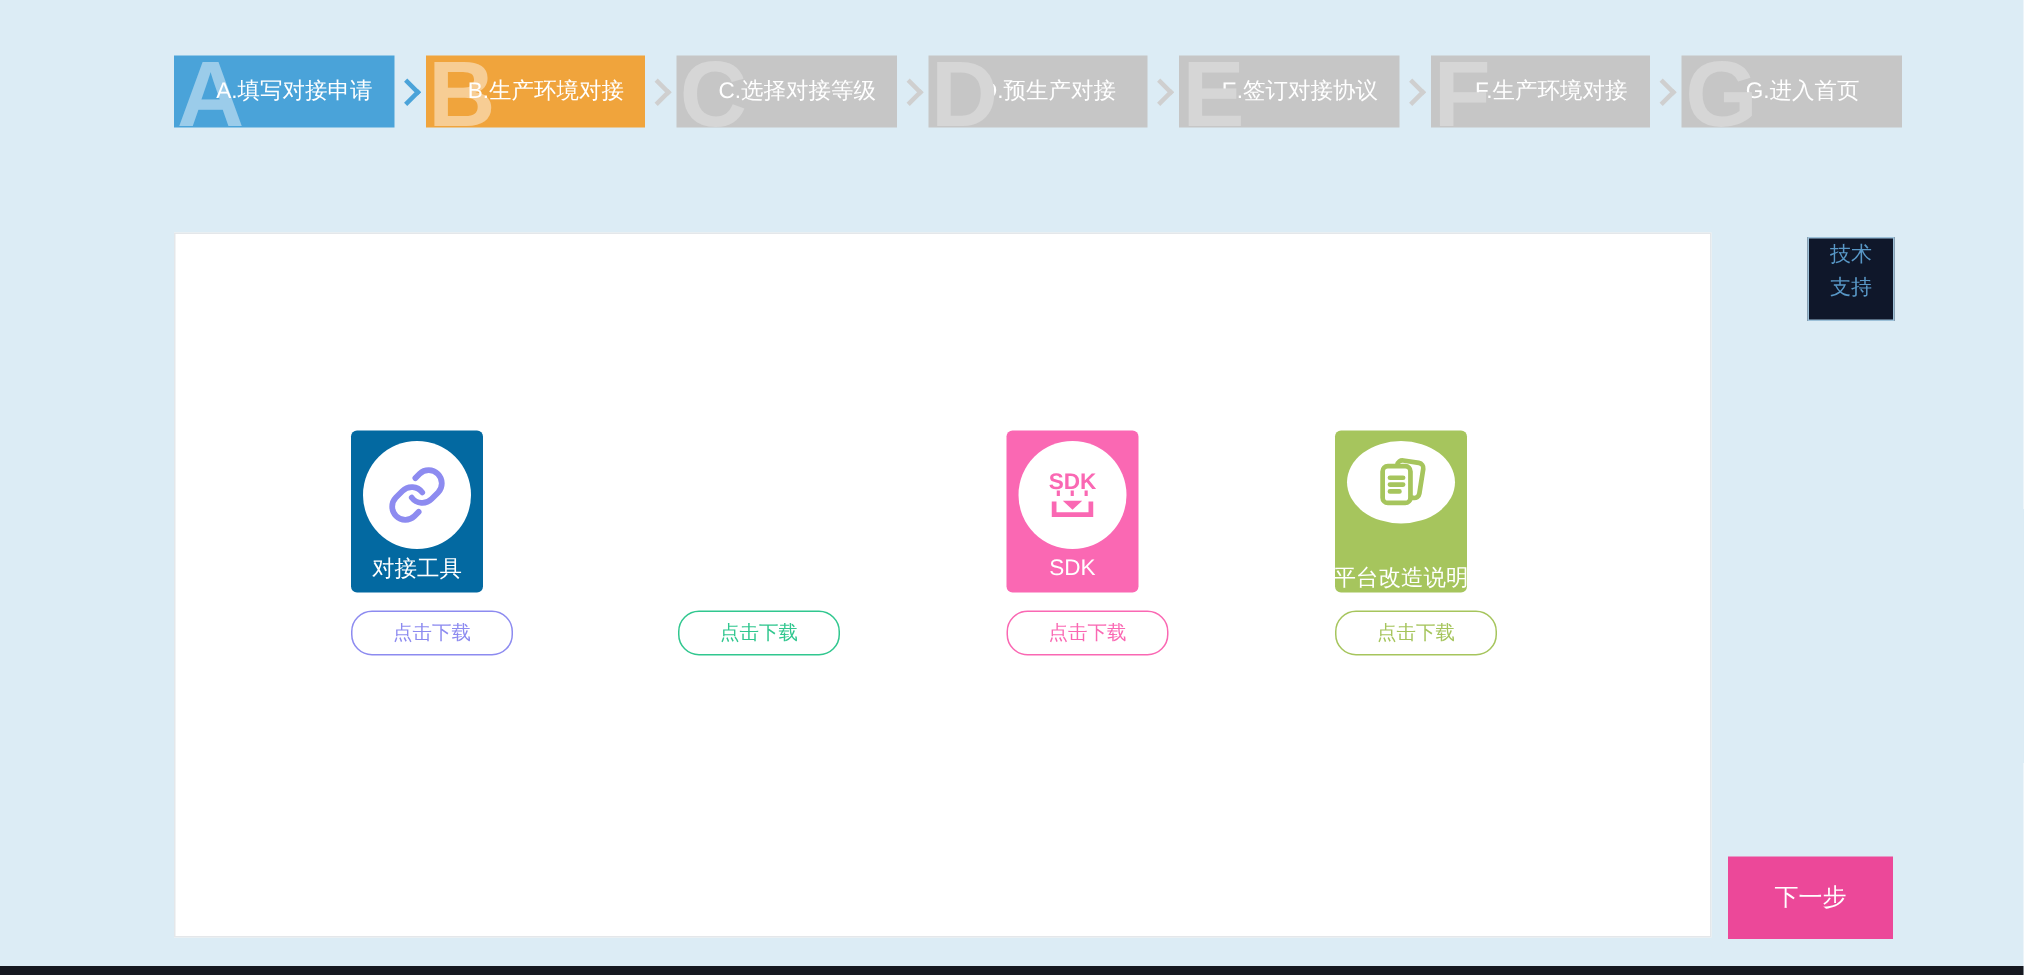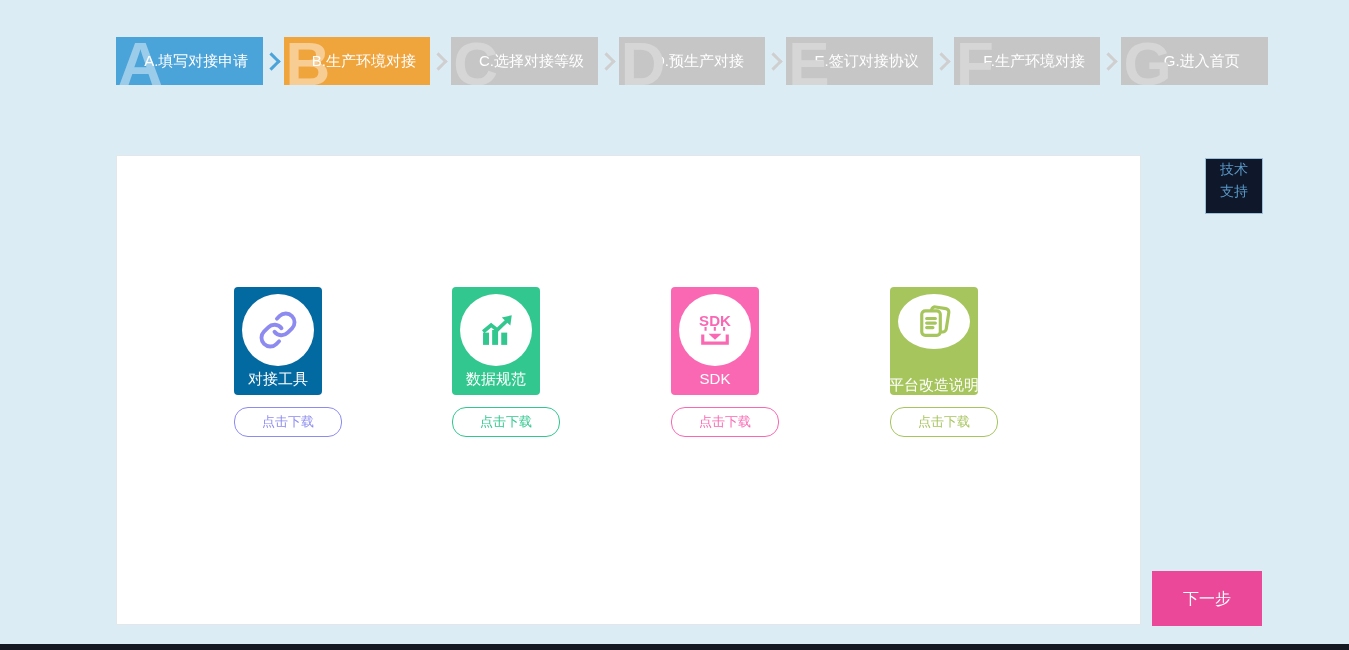--- a/index.html
+++ b/index.html
@@ -136,31 +136,20 @@
     <div class="icon-circle">
       <svg viewBox="0 0 24 24" fill="none" stroke="#8d8bf0" stroke-width="2.2" stroke-linecap="round" stroke-linejoin="round">
         <path d="M10 13a5 5 0 0 0 7.54.54l2.5-2.5a5 5 0 0 0-7.07-7.07l-1.6 1.6"></path>
         <path d="M14 11a5 5 0 0 0-7.54-.54l-2.5 2.5a5 5 0 0 0 7.07 7.07l1.6-1.6"></path>
       </svg>
     </div>
     <div class="card-label">对接工具</div>
   </div>
   <button class="dl-btn" style="left: 117px; color: rgb(141, 139, 240); border-color: rgb(141, 139, 240);">点击下载</button>
 
-  <div class="card" style="left: 335px; background-color: rgb(49, 199, 143);">
-    <div class="icon-circle">
-      <svg viewBox="0 0 24 24" fill="#31c78f" stroke="none">
-        <rect x="4.6" y="13.5" width="3.4" height="7"></rect>
-        <rect x="9.8" y="12" width="3.4" height="8.5"></rect>
-        <rect x="15" y="13.5" width="3.4" height="7"></rect>
-        <path d="M4 12.2 L9.2 7.8 L12.6 10.6 L17 6.4 L15.3 4.8 L21 3.6 L20.2 9.4 L18.5 7.9 L12.7 13.4 L9.3 10.6 L5.4 13.9 Z"></path>
-      </svg>
-    </div>
-    <div class="card-label">数据规范</div>
-  </div>
   <button class="dl-btn" style="left: 335px; color: rgb(49, 199, 143); border-color: rgb(49, 199, 143);">点击下载</button>
 
   <div class="card" style="left: 554px; background-color: rgb(250, 104, 179);">
     <div class="icon-circle">
       <svg viewBox="0 0 24 24">
         <text x="12" y="9.6" text-anchor="middle" font-size="8.6" font-weight="bold" font-family="Liberation Sans, sans-serif" fill="#fa68b3">SDK</text>
         <path d="M6.6 10.3v2.1 M11.9 10.3v2.1 M17.2 10.3v2.1" stroke="#fa68b3" stroke-width="1.2" fill="none"></path>
         <path d="M5 14.5v5h14v-5" stroke="#fa68b3" stroke-width="1.8" fill="none"></path>
         <path d="M8.3 14.2h7.4L12 17.6z" fill="#fa68b3"></path>
       </svg>

